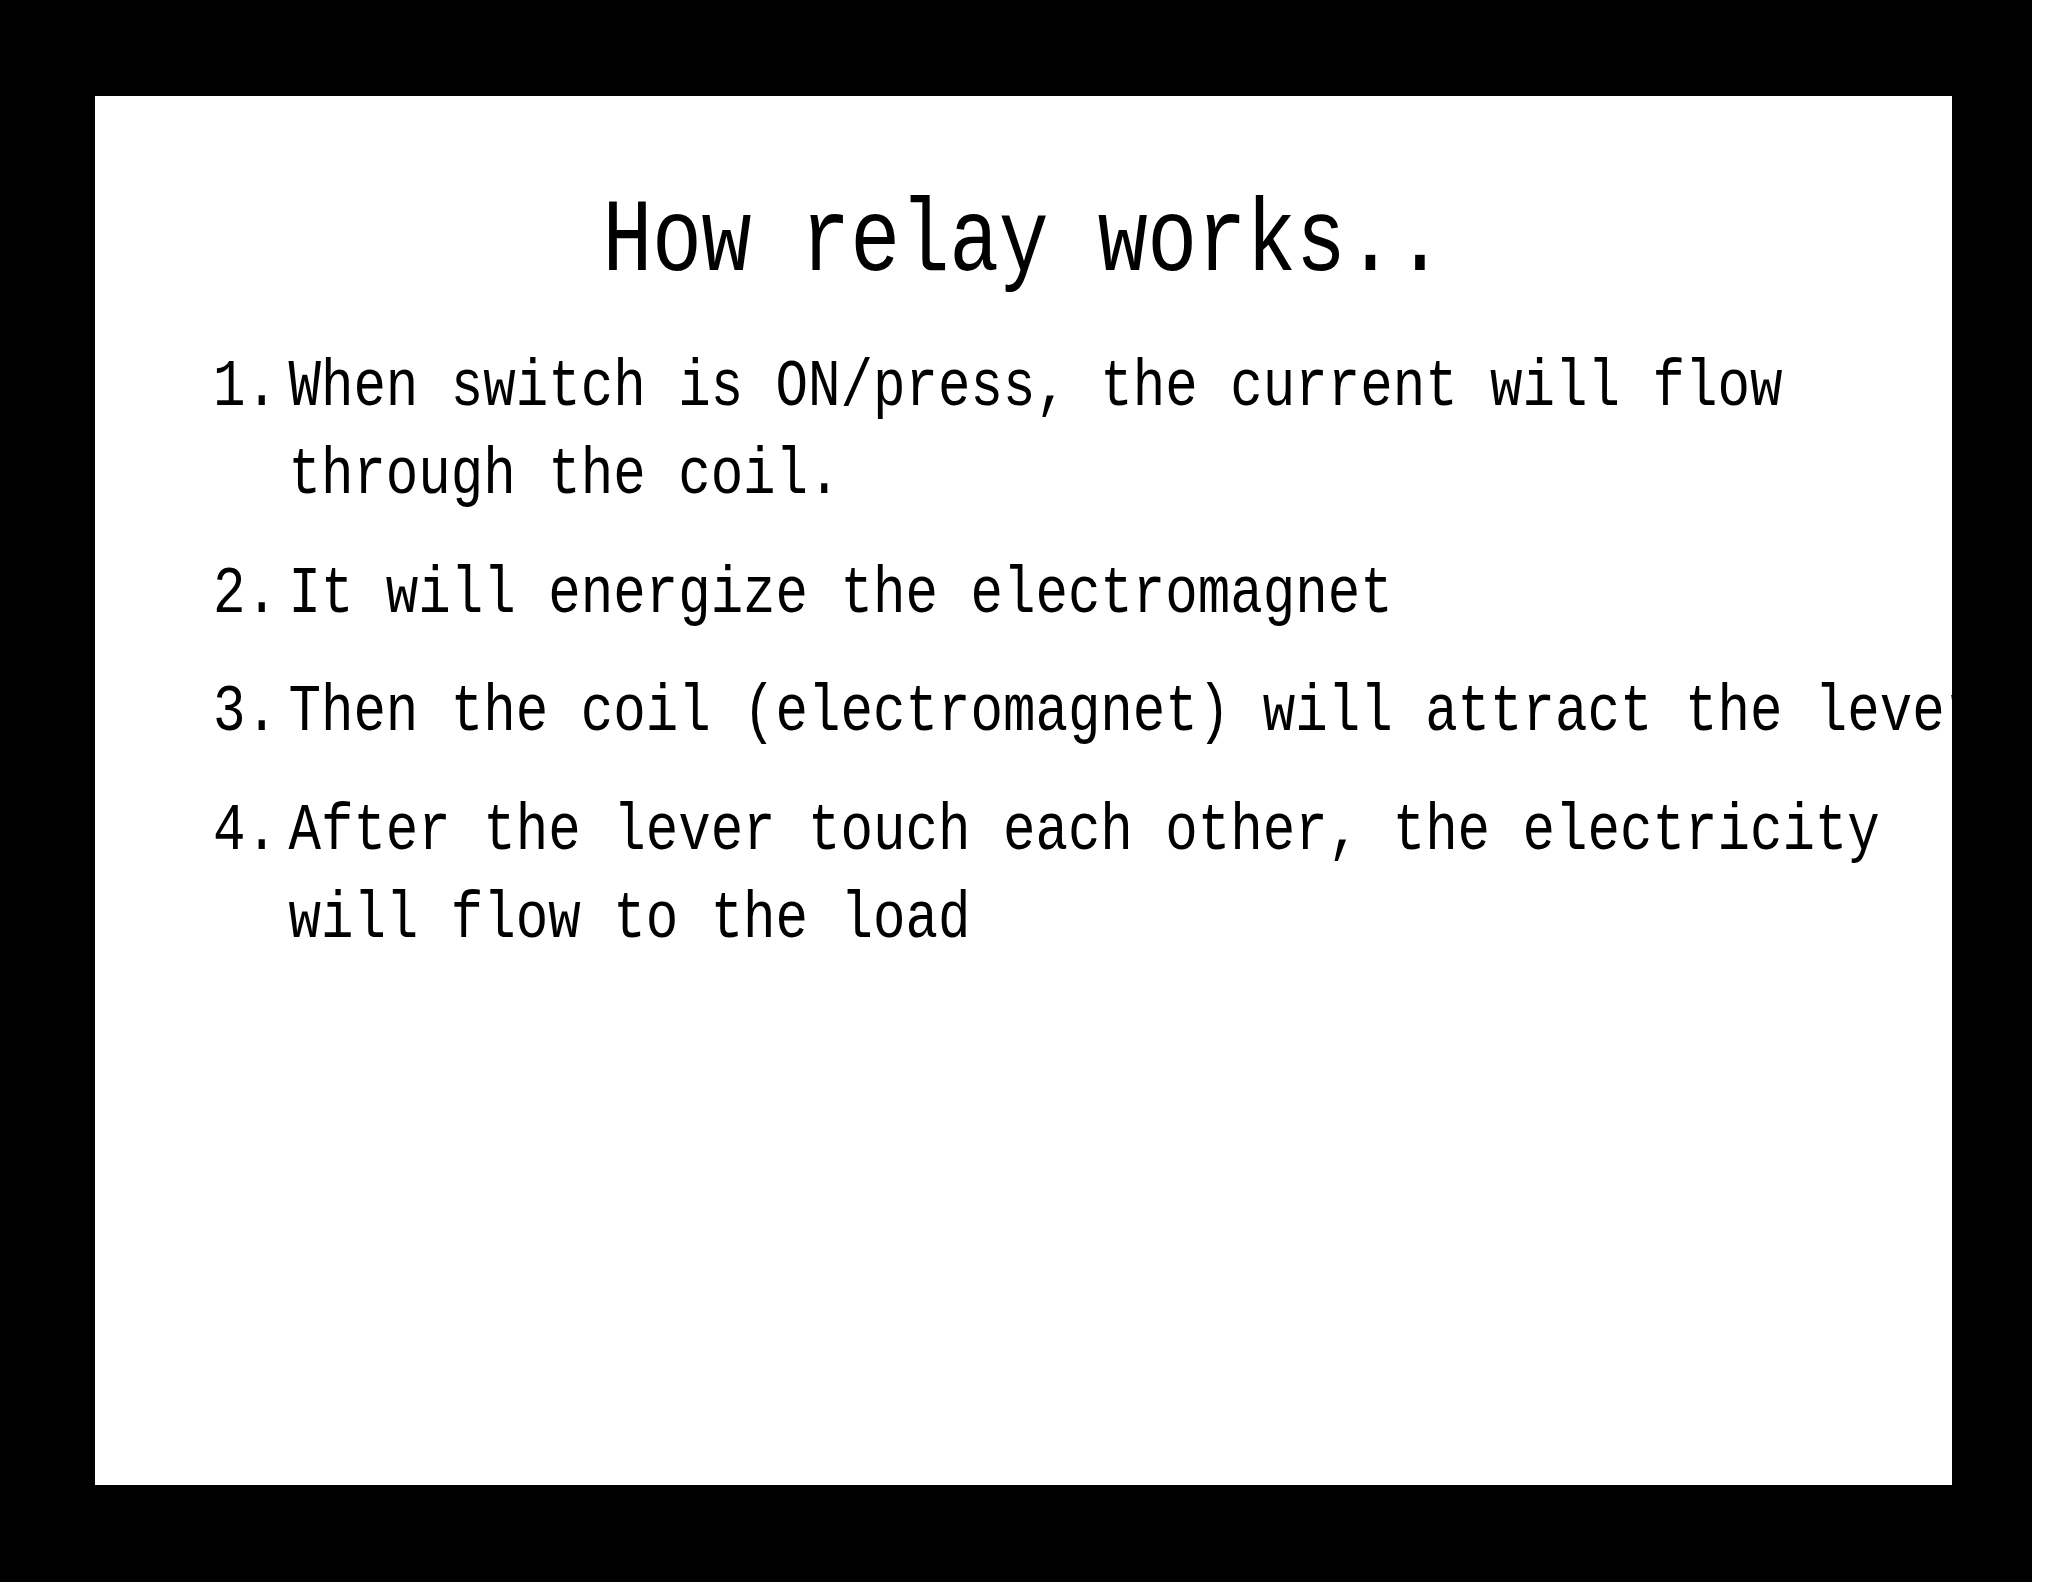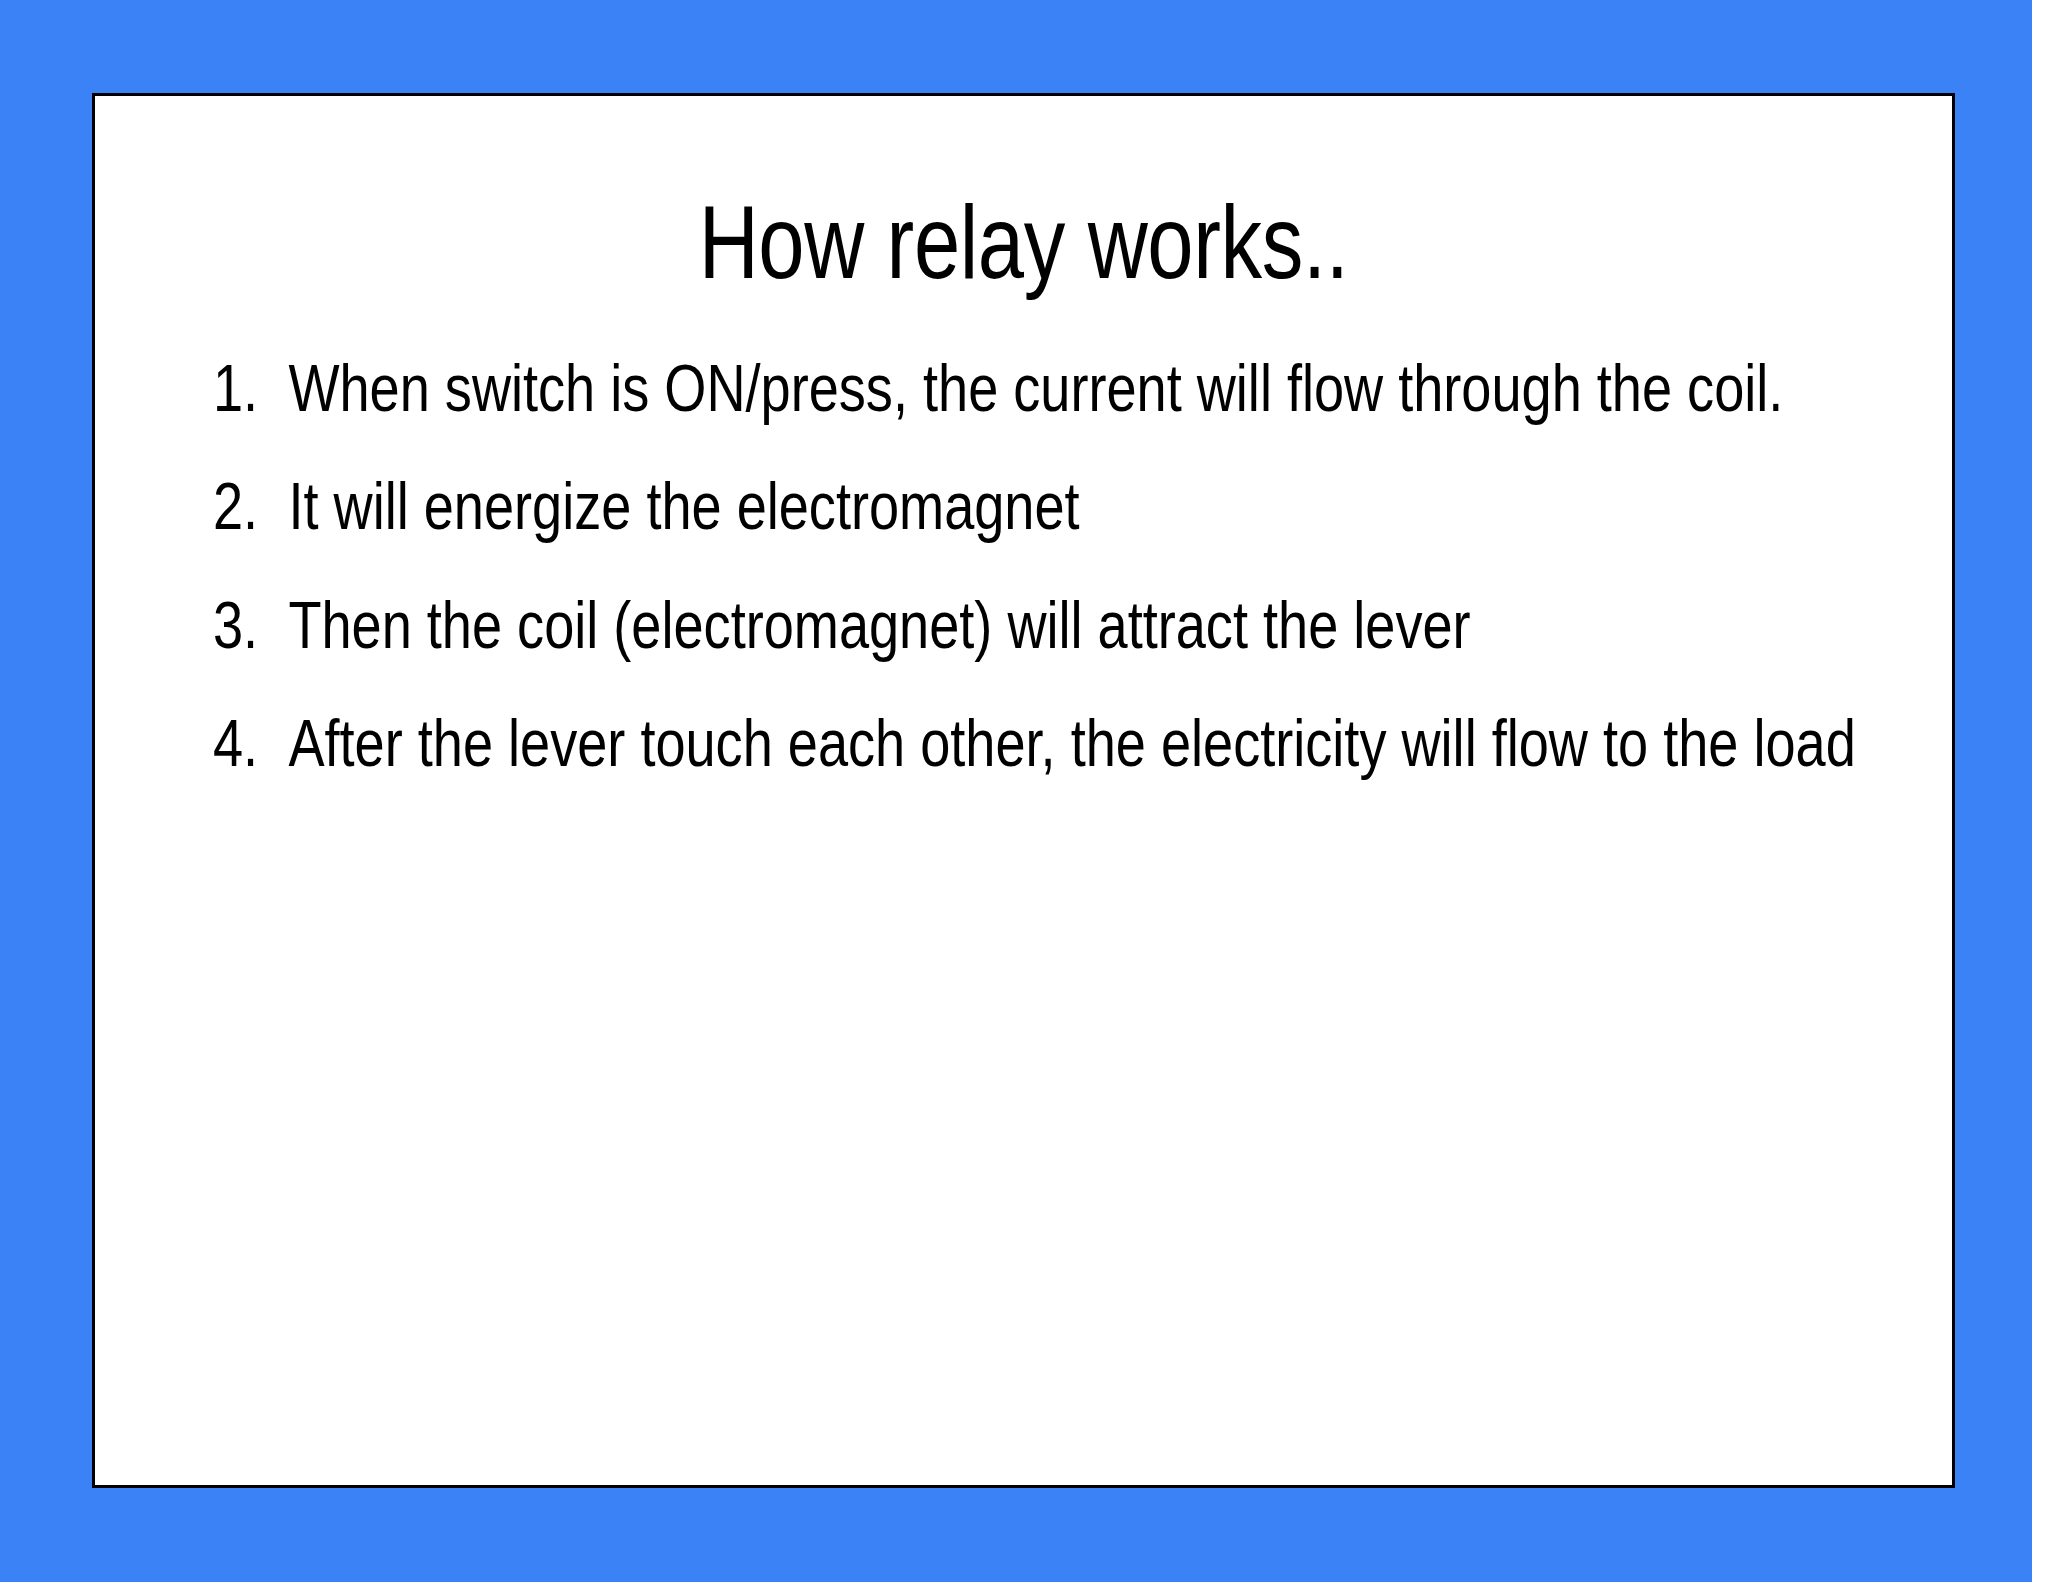--- a/index.html
+++ b/index.html
@@ -12,22 +12,23 @@
     width: 2048px;
     height: 1582px;
     font-family: "Liberation Sans", sans-serif;
     -webkit-font-smoothing: antialiased;
   }
 
   .slide-canvas {
     position: relative;
     width: 2032px;
     height: 1582px;
-    background: #3b82f6;
+    background: #000000;
     overflow: hidden;
+    font-family: Liberation Mono, monospace;
   }
 
   
   .slide-frame {
     position: absolute;
     left: 92px;
     top: 93px;
     width: 1863px;
     height: 1395px;
     border: 3px solid #000000;

